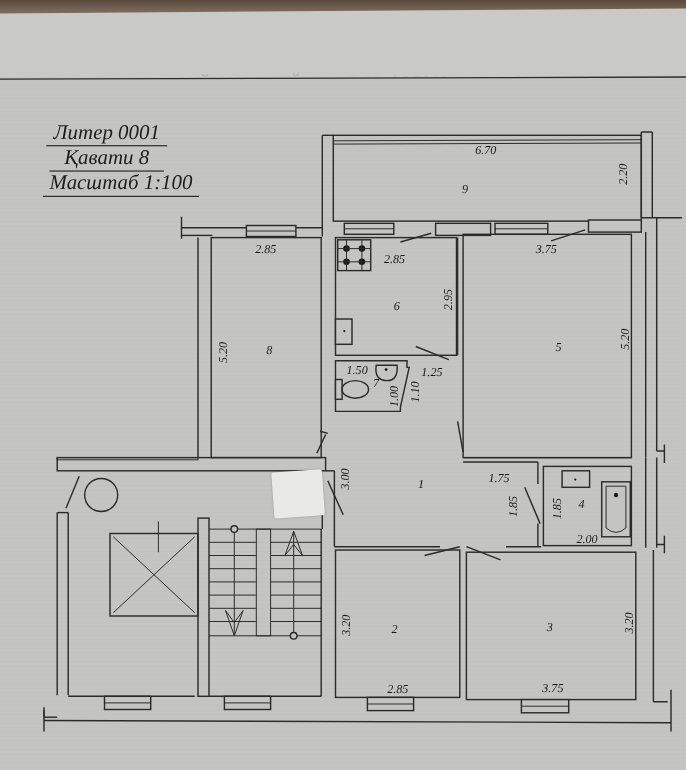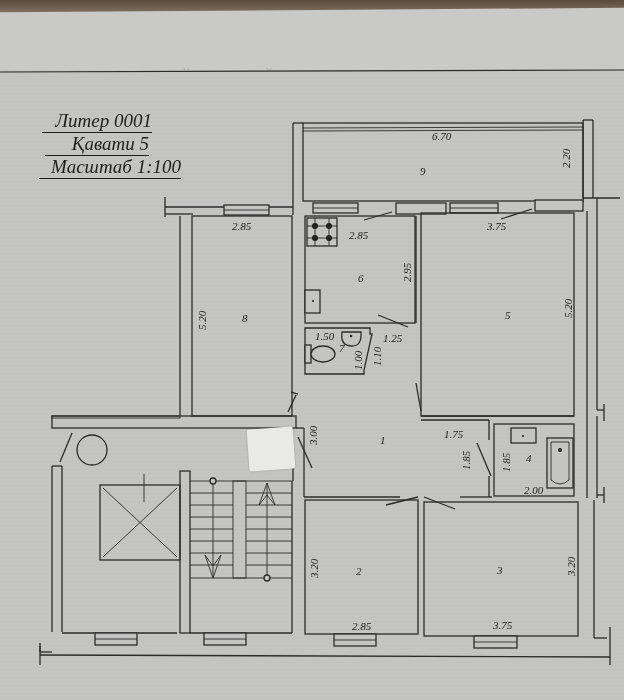--- a/index.html
+++ b/index.html
@@ -3,21 +3,21 @@
 <meta charset="utf-8">
 <style>
   html,body{margin:0;padding:0;}
   body{width:624px;height:700px;overflow:hidden;background:#6b5a4a;position:relative;font-family:"Liberation Serif","DejaVu Serif",serif;}
   .top-strip{position:absolute;left:0;top:0;width:624px;height:16px;background:linear-gradient(#5a4a3c,#8a7a6a);}
   .sheet-back{position:absolute;left:0;top:10px;width:624px;height:70px;background:#c9c9c7;transform:skewY(-0.4deg);}
   .sheet{position:absolute;left:0;top:70px;width:624px;height:640px;background:#c4c4c2;
     background-image:repeating-linear-gradient(0deg,rgba(0,0,0,0.012) 0 1px,transparent 1px 4px);}
   .ghost-text{position:absolute;left:120px;top:58px;color:#b3b3b1;font-family:"Liberation Sans",sans-serif;font-size:16px;letter-spacing:1px;white-space:nowrap;}
   .title-block{position:absolute;left:22px;top:110px;width:150px;}
-  .title-line{font-style:italic;font-size:19px;color:#1d1d1d;line-height:22px;text-align:right;border-bottom:1.5px solid #1d1d1d;margin-bottom:0;white-space:nowrap;}
+  .title-line{font-style:italic;font-size:19px;color:#1d1d1d;line-height:22px;text-align:center;border-bottom:1.5px solid #1d1d1d;margin-bottom:0;white-space:nowrap;}
   .title-line.l1{width:110px;margin-left:20px;}
   .title-line.l2{width:104px;margin-left:23px;}
   .title-line.l3{width:142px;margin-left:17px;}
   svg{position:absolute;left:0;top:0;}
   .w{stroke:#2b2b2b;stroke-width:1.3;fill:none;}
   .wf{stroke:#2b2b2b;stroke-width:1.3;fill:#c4c4c2;}
   .thin{stroke:#2b2b2b;stroke-width:0.9;fill:none;}
   .lbl{font-family:"Liberation Serif","DejaVu Serif",serif;font-style:italic;font-size:11px;fill:#1a1a1a;}
   .num{font-family:"Liberation Serif","DejaVu Serif",serif;font-style:italic;font-size:11px;fill:#1a1a1a;}
   .sticker{position:absolute;left:248px;top:428px;width:46px;height:42px;background:#e9e9e7;transform:rotate(-4deg);box-shadow:0 0 2px rgba(0,0,0,0.25);border-radius:2px;}
@@ -26,21 +26,21 @@
 <body>
 
 <div class="top-strip"></div>
 <div class="sheet-back">
   <span class="ghost-text">ХАТ БУЙИЧА ЖОЙЛАШТИРИЛГАН</span>
 </div>
 <div class="sheet"></div>
 
 <div class="title-block">
   <div class="title-line l1">Литер 0001</div>
-  <div class="title-line l2">Қавати   5</div>
+  <div class="title-line l2">Қавати   8</div>
   <div class="title-line l3">Масштаб 1:100</div>
 </div>
 
 <svg width="624" height="700" viewBox="0 0 624 700">
 
   <line x1="0" y1="72" x2="624" y2="70" stroke="#2b2b2b" stroke-width="1.2"></line>
 
   <g>
     <rect x="303" y="123" width="280" height="78" class="w"></rect>
     <line x1="303" y1="128" x2="583" y2="127" class="thin"></line>

